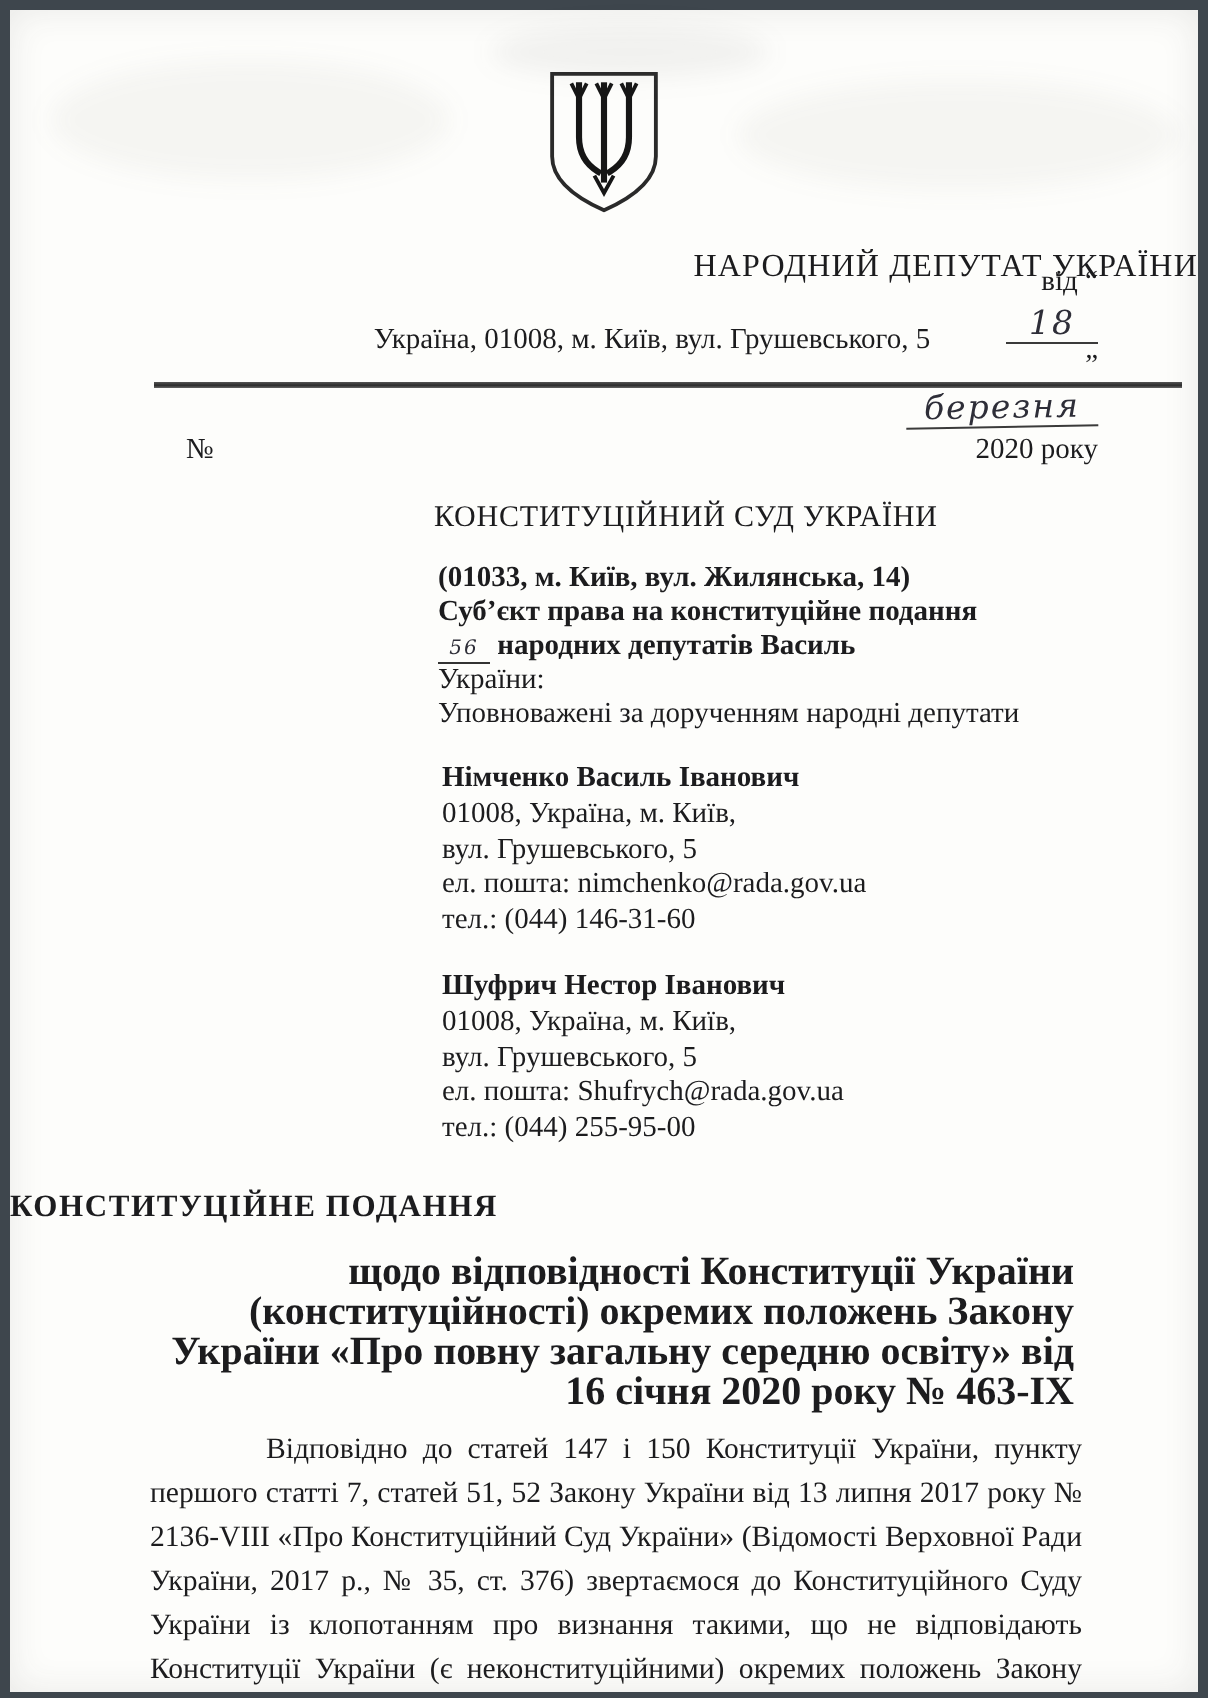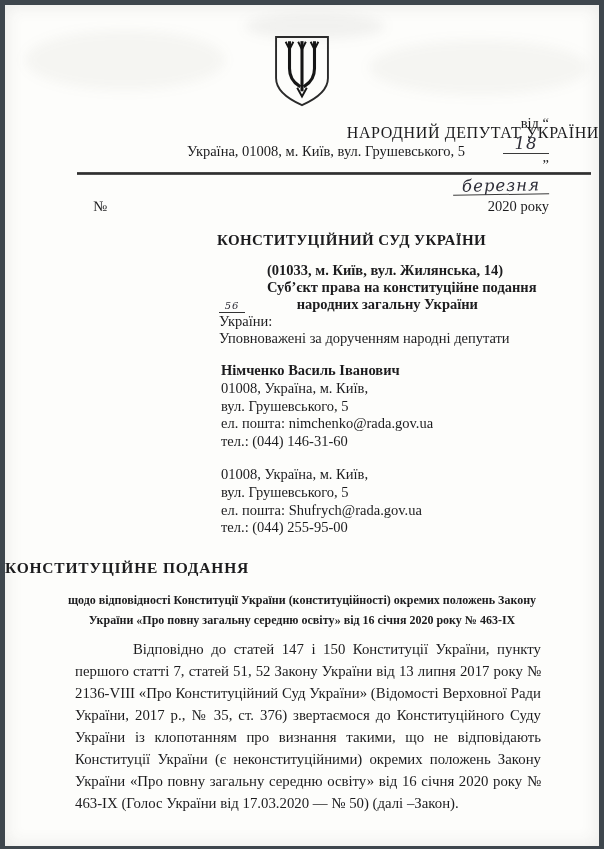--- a/index.html
+++ b/index.html
@@ -30,21 +30,21 @@
   .smudge.s2{right:10px;top:35px;width:220px;height:55px;}
   .smudge.s3{left:240px;top:8px;width:140px;height:26px;background:rgba(90,90,85,0.07);}
 
   .emblem-wrap{margin-top:30px;text-align:center;}
   .emblem-wrap svg{display:inline-block;}
 
   .org-title{
     margin-top:12px;text-align:right;
     font-weight:normal;font-size:16px;letter-spacing:0.6px;
   }
-  .org-address{margin-top:1px;text-align:center;font-size:14.5px;padding-left:48px;}
+  .org-address{margin-top:19px;text-align:center;font-size:14.5px;padding-left:48px;}
 
   .rule{
     margin:12px 8px 0 72px;height:3px;
     background:linear-gradient(to bottom,#555 0%,#2c2c2c 55%,#666 100%);
   }
 
   .ref-row{
     display:flex;align-items:flex-end;
     margin-top:13px;padding:0 50px 0 88px;
     font-size:14.5px;height:27px;
@@ -55,37 +55,37 @@
     font-size:16.5px;letter-spacing:1px;
   }
   .u-line{display:inline-block;border-bottom:1.2px solid #3a3a3a;text-align:center;line-height:1.05;}
   .ref-num-line{width:148px;transform:translateY(1px);}
   .ref-day{width:46px;}
   .ref-month{width:96px;transform:rotate(-1deg);}
   .ref-right{margin-left:auto;display:flex;align-items:flex-end;gap:3px;flex-direction:column;}
 
   .court-title{
     margin:17px 0 0 212px;
-    font-weight:bold;font-size:15px;letter-spacing:0.4px;
+    font-weight:normal;font-size:15px;letter-spacing:0.4px;
   }
   .addressee{margin:13px 0 0 214px;font-size:14.5px;line-height:16.8px;}
-  .addressee .b{font-weight:bold;margin-left:48px;}
+  .addressee .b{font-weight:bold;}
   .count-line .hand{font-size:10px;}
   .count-line .u-line{width:26px;border-bottom-color:#333;}
 
   .rep{margin:16px 0 0 216px;font-size:14.5px;line-height:17.6px;}
   .rep .name{font-weight:bold;}
 
   .doc-title{
     margin-top:22px;
     font-weight:bold;font-size:15.5px;letter-spacing:0.8px;
   }
   .subject{
-    margin:13px auto 0;width:470px;text-align:center;
-    font-weight:bold;font-size:12px;line-height:20px;
+    margin:13px auto 0;width:470px;text-align:right;
+    font-weight:bold;font-size:20px;line-height:20px;
   }
   .body-par{
     margin:8px 58px 0 70px;
     font-size:14.8px;line-height:22px;
     text-align:justify;text-indent:58px;
   }
   .body-par .b{font-weight:normal;}
 </style>
 </head>
 <body>
@@ -125,34 +125,35 @@
         <span>”</span>
         <span class="u-line ref-month"><span class="hand">березня</span></span>
         <span>2020 року</span>
       </span>
     </div>
 
     <div class="court-title">КОНСТИТУЦІЙНИЙ СУД УКРАЇНИ</div>
     <div class="addressee">
       <div class="b">(01033, м. Київ, вул. Жилянська, 14)</div>
       <div class="b">Суб’єкт права на конституційне подання</div>
-      <div class="count-line"><span class="u-line"><span class="hand">56</span></span><span class="b"> народних загальну України</span></div>
+      <div class="count-line"><span class="u-line"><span class="hand">56</span></span><span class="b"> народних депутатів Василь</span></div>
       <div>України:</div>
       <div>Уповноважені за дорученням народні депутати</div>
     </div>
 
     <div class="rep">
       <div class="name">Німченко Василь Іванович</div>
       <div>01008, Україна, м. Київ,</div>
       <div>вул. Грушевського, 5</div>
       <div>ел. пошта:  nimchenko@rada.gov.ua</div>
       <div>тел.: (044) 146-31-60</div>
     </div>
 
     <div class="rep">
+      <div class="name">Шуфрич Нестор Іванович</div>
       <div>01008, Україна, м. Київ,</div>
       <div>вул. Грушевського, 5</div>
       <div>ел. пошта:  Shufrych@rada.gov.ua</div>
       <div>тел.: (044) 255-95-00</div>
     </div>
 
     <div class="doc-title">КОНСТИТУЦІЙНЕ ПОДАННЯ</div>
     <div class="subject">щодо відповідності Конституції України (конституційності) окремих положень Закону України «Про повну  загальну середню освіту» від 16 січня 2020 року № 463-IX</div>
 
     <p class="body-par"><span>Відповідно до статей 147 і 150 Конституції України, пункту першого статті 7, статей 51, 52 Закону України від 13 липня 2017 року № 2136-VIII «Про Конституційний Суд України» (Відомості Верховної Ради України, 2017 р., № 35, ст. 376) звертаємося до Конституційного Суду України із клопотанням про визнання такими, що не відповідають Конституції України (є неконституційними) окремих положень Закону України «Про повну загальну середню освіту» від 16 січня 2020 року № 463-IX (Голос України від 17.03.2020 — № 50) </span><span class="b">(далі –Закон).</span></p>

